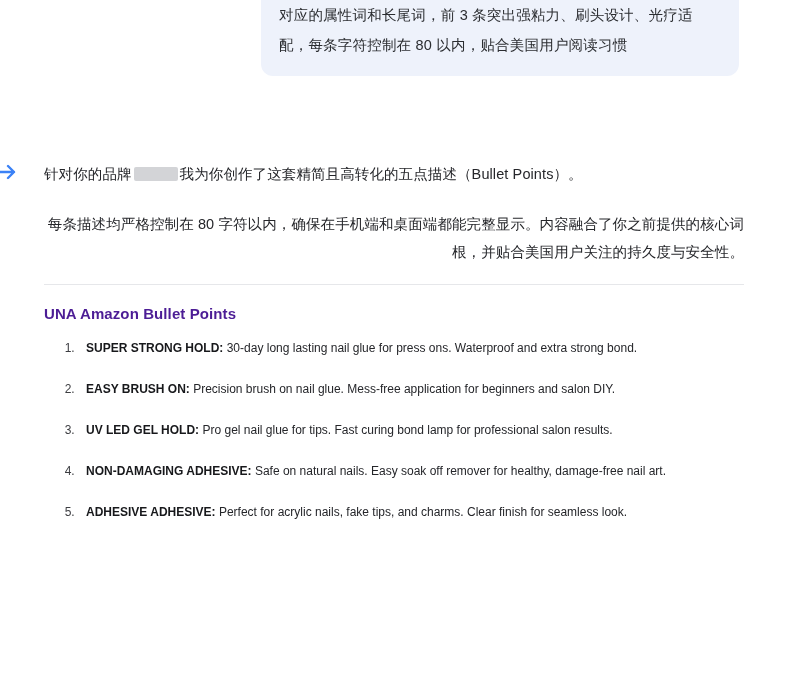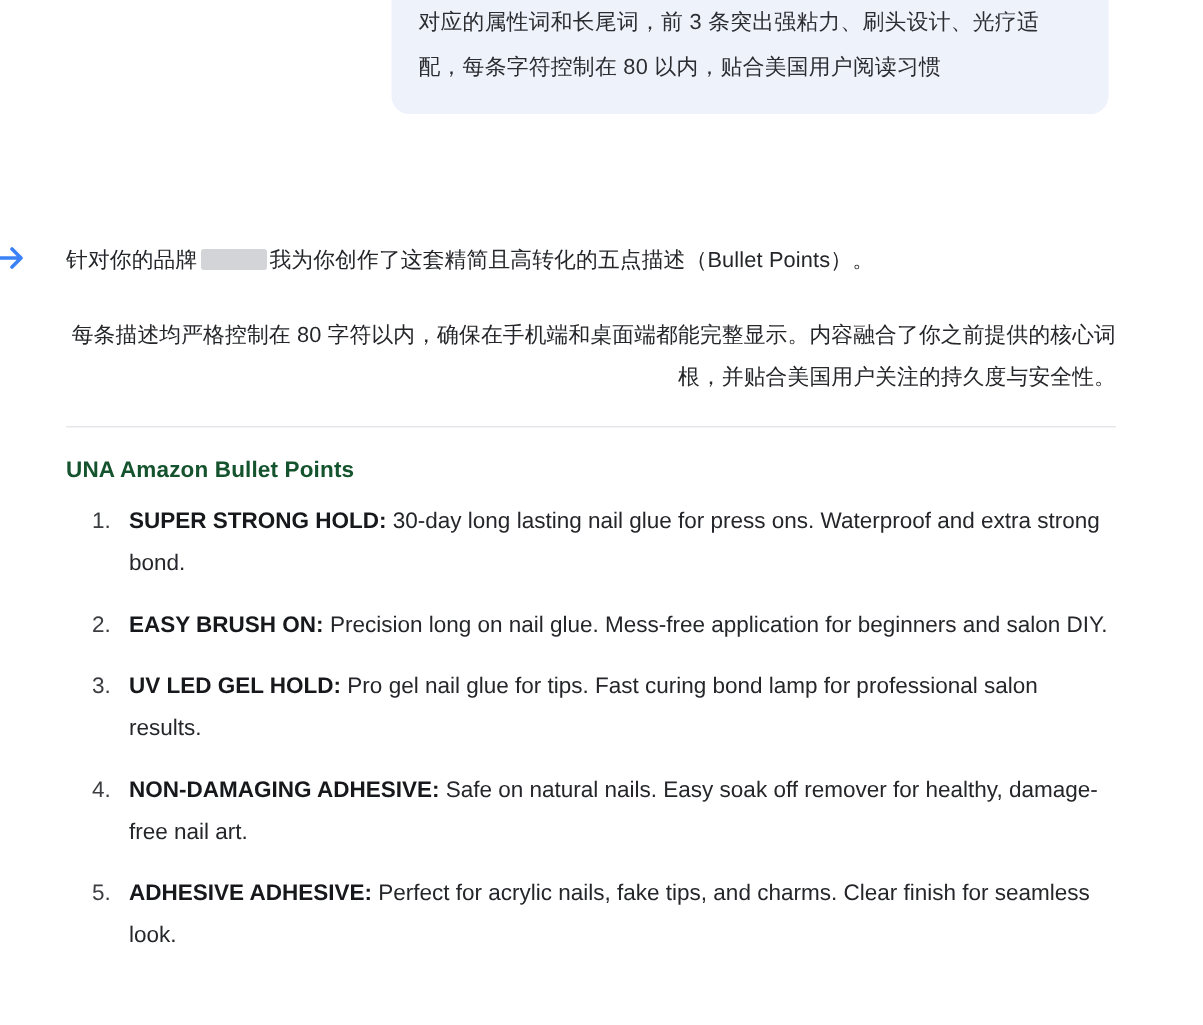--- a/index.html
+++ b/index.html
@@ -84,30 +84,30 @@
   .divider {
     border: 0;
     border-top: 1px solid #e6e7ea;
     margin: 0 0 20px 0;
     width: 700px;
   }
 
   .section-title {
     font-size: 15px;
     font-weight: bold;
-    color: #14532d;
+    color: #4c1d95;
     margin: 8px 0 12px 0;
     letter-spacing: 0.1px;
   }
 
   ol.bullets {
     margin: 0;
     padding: 0 0 0 34px;
     list-style-type: decimal;
-    font-size: 15px;
+    font-size: 12px;
     line-height: 28px;
     color: #25262a;
   }
   ol.bullets li {
     margin-bottom: 13px;
     padding-left: 8px;
   }
   ol.bullets li::marker {
     color: #3c3d41;
   }
@@ -143,21 +143,21 @@
 
     <h3 class="section-title">UNA Amazon Bullet Points</h3>
 
     <ol class="bullets">
       <li>
         <b>SUPER STRONG HOLD:</b>
         <span>30-day long lasting nail glue for press ons. Waterproof and extra strong bond.</span>
       </li>
       <li>
         <b>EASY BRUSH ON:</b>
-        <span>Precision long on nail glue. Mess-free application for beginners and salon DIY.</span>
+        <span>Precision brush on nail glue. Mess-free application for beginners and salon DIY.</span>
       </li>
       <li>
         <b>UV LED GEL HOLD:</b>
         <span>Pro gel nail glue for tips. Fast curing bond lamp for professional salon results.</span>
       </li>
       <li>
         <b>NON-DAMAGING ADHESIVE:</b>
         <span>Safe on natural nails. Easy soak off remover for healthy, damage-free nail art.</span>
       </li>
       <li>

